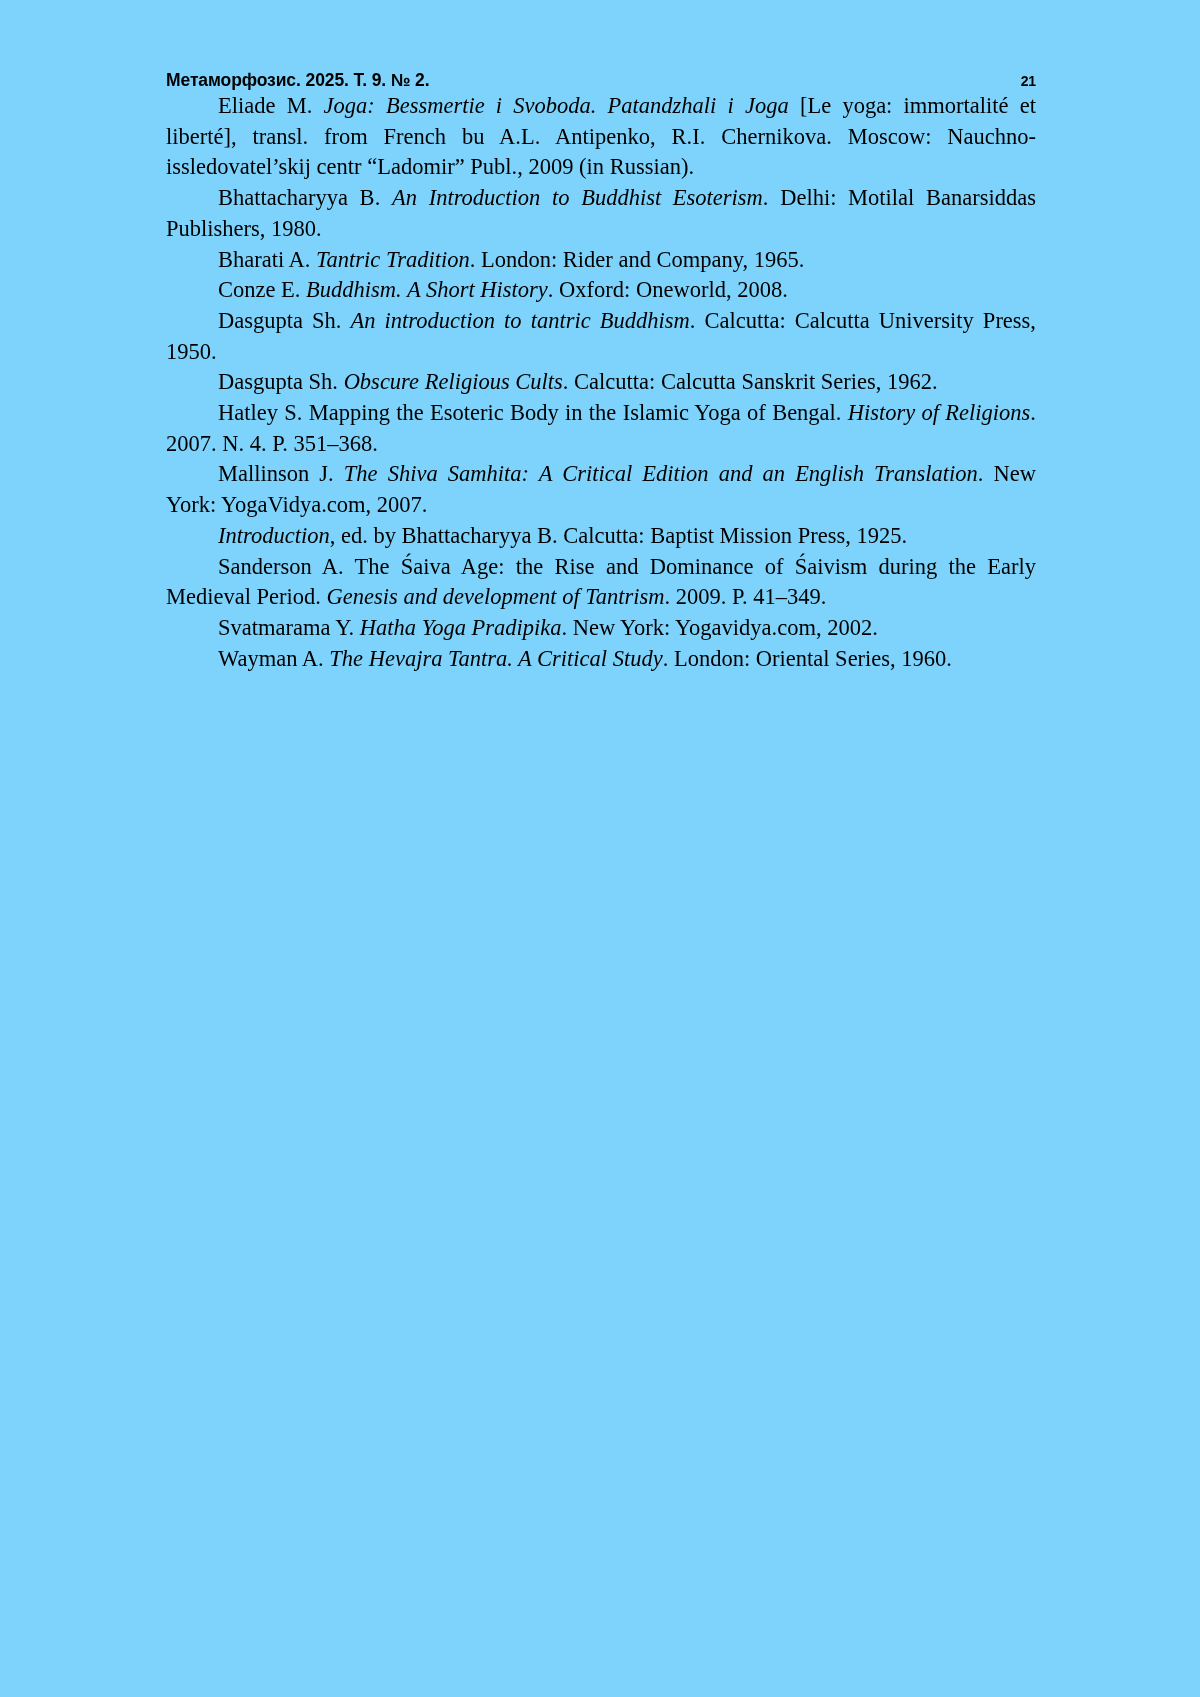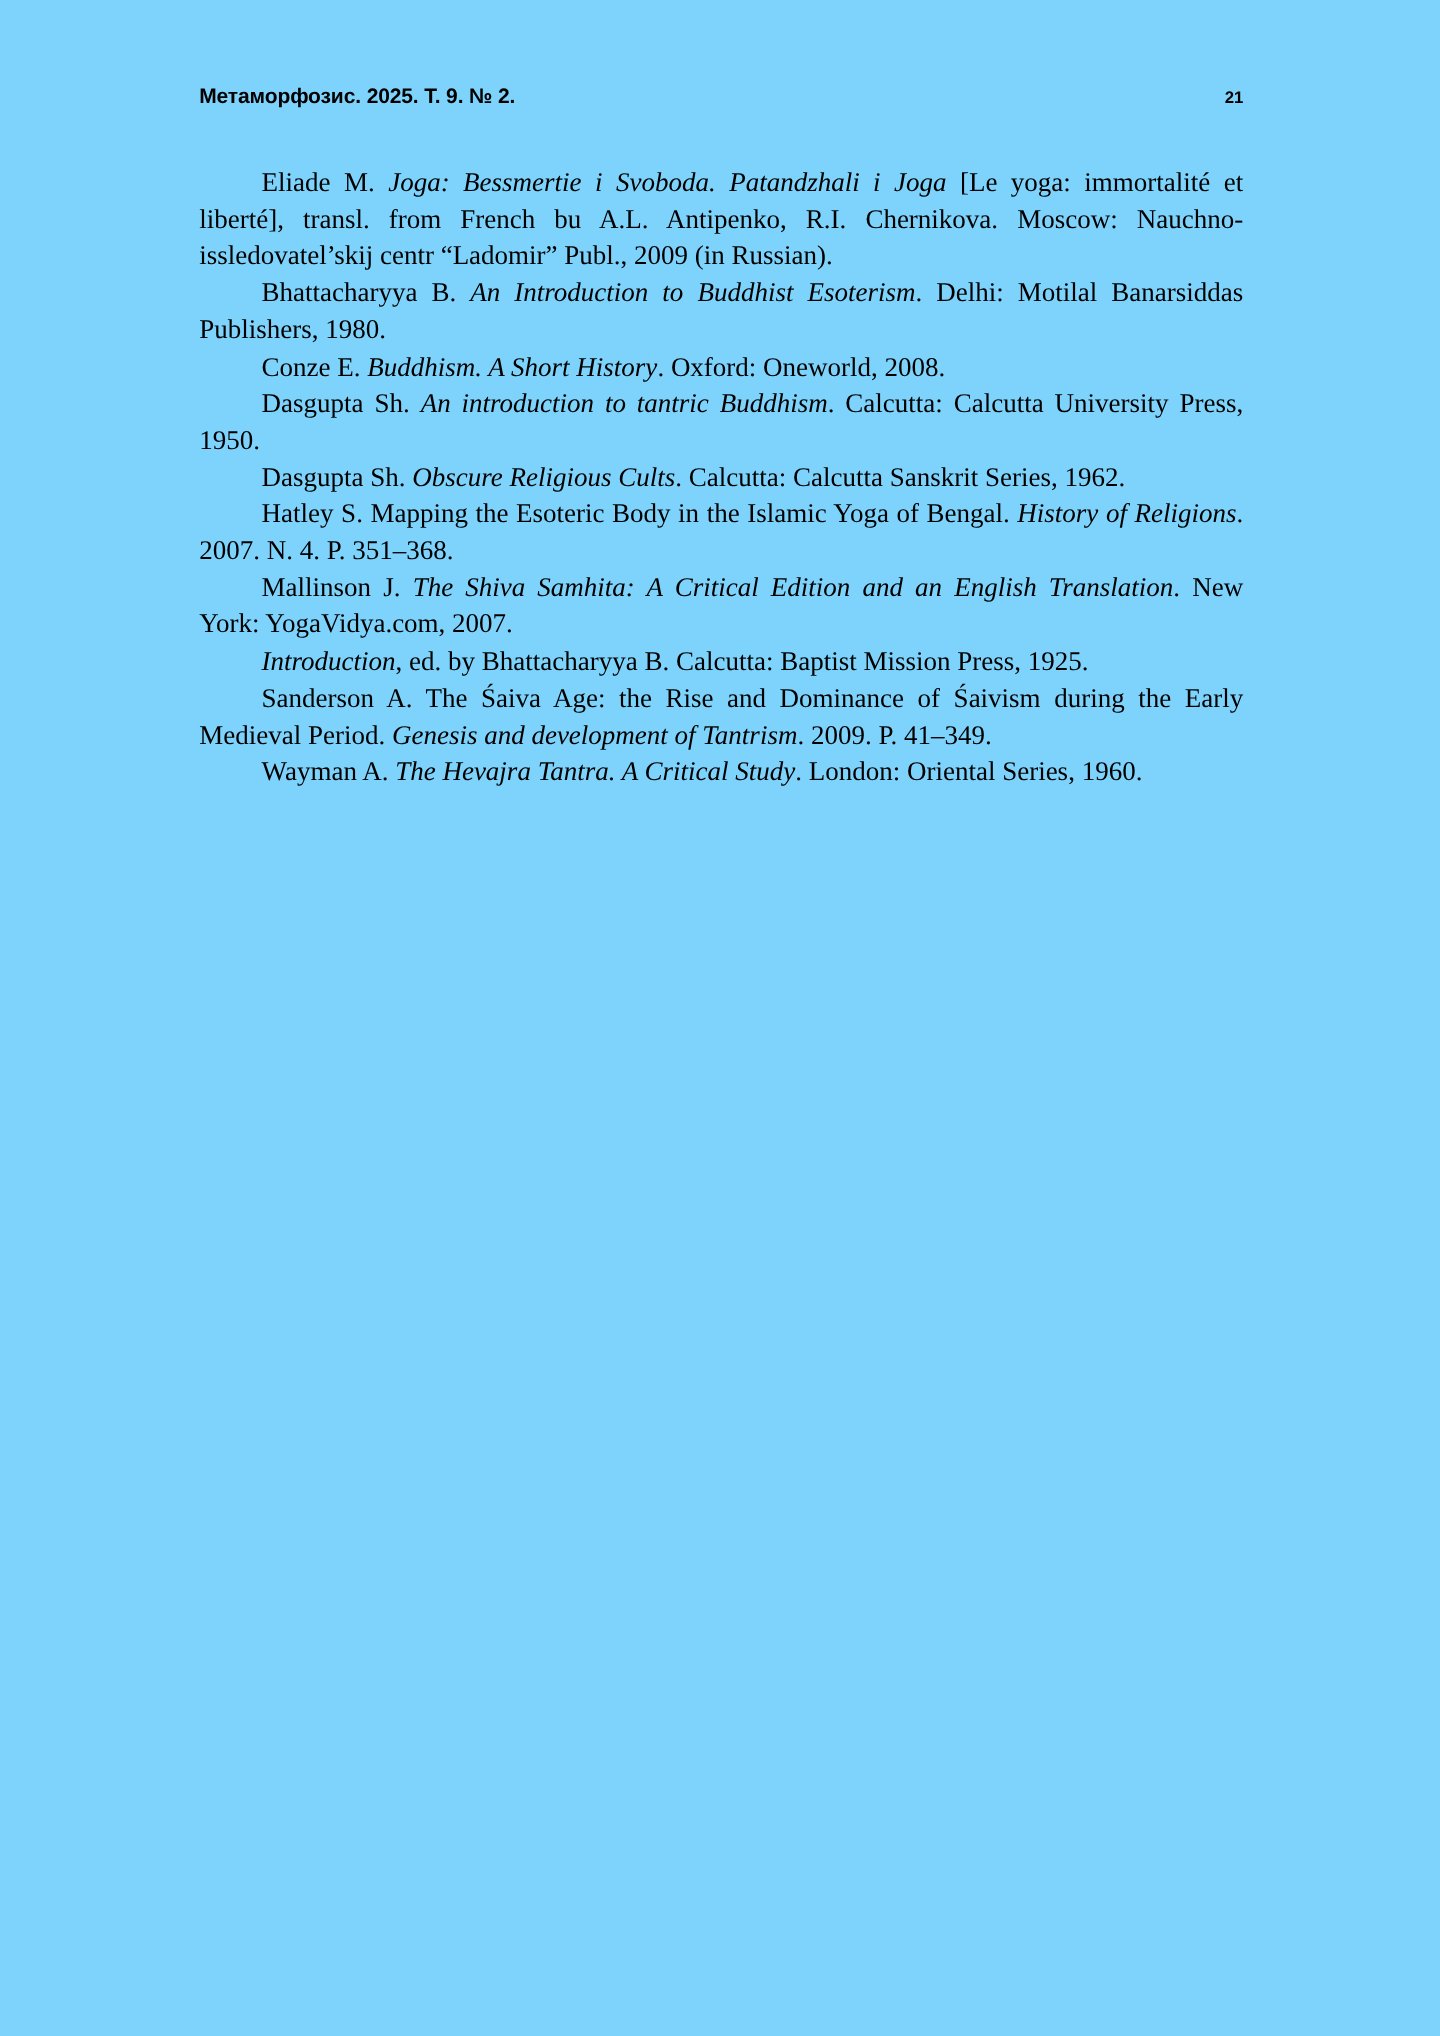--- a/index.html
+++ b/index.html
@@ -39,21 +39,20 @@
     margin-bottom: 0;
   }
   .runhead-left {
     white-space: nowrap;
   }
   .runhead-right {
     font-size: 14px;
     font-weight: bold;
   }
   .refs {
-    margin-top: 46px;
     font-size: 22.5px;
     line-height: 1.365;
     text-align: justify;
     text-justify: inter-word;
   }
   .ref {
     margin: 0;
     text-indent: 52px;
     text-align: justify;
   }
@@ -71,24 +70,26 @@
   <div class="content">
 
     <div class="runhead">
       <span class="runhead-left">Метаморфозис. 2025. Т. 9. № 2.</span>
       <span class="runhead-right">21</span>
     </div>
 
     <div class="refs">
         <p class="ref"><span>Eliade M. </span><i>Joga: Bessmertie i Svoboda. Patandzhali i Joga</i><span> [Le yoga: immortalité et liberté], transl. from French bu A.L. Antipenko, R.I. Chernikova. Moscow: Nauchno-issledovatel’skij centr “Ladomir” Publ., 2009 (in Russian).</span></p>
         <p class="ref"><span>Bhattacharyya B. </span><i>An Introduction to Buddhist Esoterism</i><span>. Delhi: Motilal Banarsiddas Publishers, 1980.</span></p>
+        <p class="ref"><span>Bharati A. </span><i>Tantric Tradition</i><span>. London: Rider and Company, 1965.</span></p>
         <p class="ref"><span>Conze E. </span><i>Buddhism. A Short History</i><span>. Oxford: Oneworld, 2008.</span></p>
         <p class="ref"><span>Dasgupta Sh. </span><i>An introduction to tantric Buddhism</i><span>. Calcutta: Calcutta University Press, 1950.</span></p>
         <p class="ref"><span>Dasgupta Sh. </span><i>Obscure Religious Cults</i><span>. Calcutta: Calcutta Sanskrit Series, 1962.</span></p>
         <p class="ref"><span>Hatley S. Mapping the Esoteric Body in the Islamic Yoga of Bengal. </span><i>History of Religions</i><span>. 2007. N. 4. P. 351–368.</span></p>
         <p class="ref"><span>Mallinson J. </span><i>The Shiva Samhita: A Critical Edition and an English Translation</i><span>. New York: YogaVidya.com, 2007.</span></p>
         <p class="ref"><i>Introduction</i><span>, ed. by Bhattacharyya B. Calcutta: Baptist Mission Press, 1925.</span></p>
         <p class="ref"><span>Sanderson A. The Śaiva Age: the Rise and Dominance of Śaivism during the Early Medieval Period. </span><i>Genesis and development of Tantrism</i><span>. 2009. P. 41–349.</span></p>
+        <p class="ref"><span>Svatmarama Y. </span><i>Hatha Yoga Pradipika</i><span>. New York: Yogavidya.com, 2002.</span></p>
         <p class="ref"><span>Wayman A. </span><i>The Hevajra Tantra. A Critical Study</i><span>. London: Oriental Series, 1960.</span></p>
       </div>
 
   </div>
 </div>
 
 </body></html>

